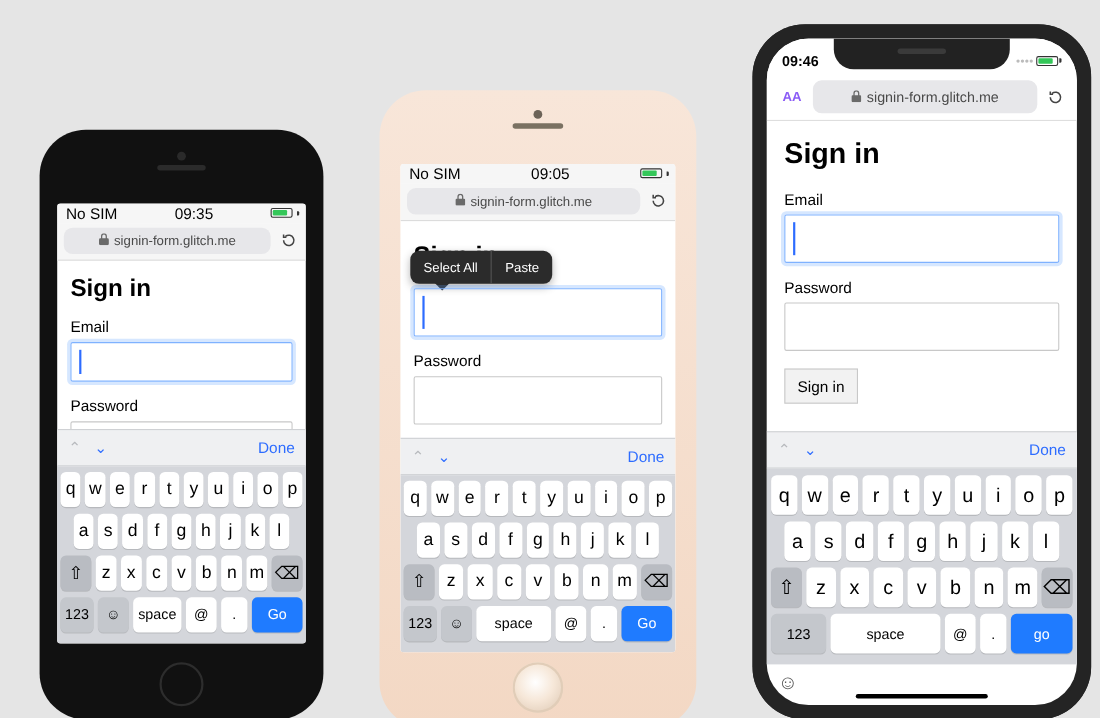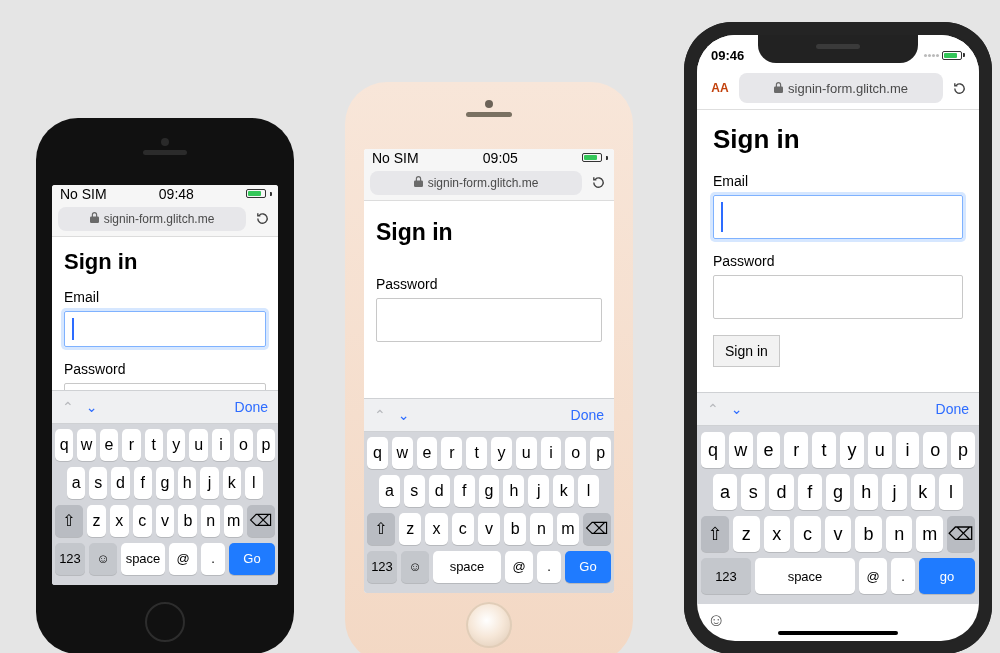--- a/index.html
+++ b/index.html
@@ -72,21 +72,21 @@
   .batt-tip{ width:2px;height:4px;background:#333;margin-left:1px;border-radius:0 1px 1px 0;}
   .green .batt-fill{background:#34c759;}
   .dots4{display:flex;gap:1px;}
   .dots4 i{width:3px;height:3px;border-radius:50%;background:#bbb;display:block;}
 
   
   .urlbar-row{ display:flex;align-items:center;gap:6px;padding:4px 6px 5px;background:#f6f6f6;border-bottom:1px solid #dcdcdc;}
   .p3 .urlbar-row{padding:4px 10px 6px;background:#fff;border-bottom:1px solid #dedede;}
   .url-pill{ flex:1; height:24px;background:#e7e7ea;border-radius:8px;display:flex;align-items:center;justify-content:center;gap:5px;font-size:12px;color:#4a4a4a;}
   .p3 .url-pill{height:30px;font-size:13px;}
-  .aa-btn{font-size:12px;font-weight:600;color:#c2410c;width:26px;display:flex;justify-content:center;}
+  .aa-btn{font-size:12px;font-weight:600;color:#8b5cf6;width:26px;display:flex;justify-content:center;}
   .refresh{ width:20px; display:flex; justify-content:center; }
   .refresh svg{width:15px;height:15px;}
   .lock svg{width:9px;height:11px;}
 
   
   .page { padding:12px 12px; }
   .p3 .page{padding:10px 16px 14px;}
   h1.signin{ font-size:22px; font-weight:700; margin-bottom:14px;}
   .p2 h1.signin{font-size:23px;margin:6px 0 16px;}
   .p3 h1.signin{font-size:26px;margin:4px 0 18px;}
@@ -155,21 +155,21 @@
       <span class="camdot"></span>
       <span class="speaker"></span>
     </div>
   <div class="homebtn"></div>
   <div class="bezel">
     <div class="content-area">
       <div class="statusbar">
         <span class="stat-left">
             <span>No SIM</span>
           </span>
-        <span>09:48</span>
+        <span>09:35</span>
         <span class="stat-right battery green">
             <span class="batt-body">
               <span class="batt-fill"></span>
             </span>
             <span class="batt-tip"></span>
           </span>
       </div>
       <div class="urlbar-row">
         <div class="url-pill">
           <span class="lock"><svg viewBox="0 0 10 12">
@@ -272,20 +272,31 @@
           <span>signin-form.glitch.me</span>
         </div>
         <span class="refresh">
             <svg viewBox="0 0 16 16">
               <path fill="none" stroke="#444" stroke-width="1.5" d="M3 8a5 5 0 1 0 1.8-3.8M3 2.3V5h2.7"></path>
             </svg>
           </span>
       </div>
       <div class="page">
         <h1 class="signin">Sign in</h1>
+        <div style="position:relative;">
+          <div class="ctxmenu">
+            <span class="item">Select All</span>
+            <span class="sep"></span>
+            <span class="item">Paste</span>
+            <span class="tail"></span>
+          </div>
+          <div class="field focus tall">
+              <span class="cursor"></span>
+            </div>
+        </div>
         <div class="gap"></div>
         <span class="label">Password</span>
         <div class="field tall"></div>
       </div>
     </div>
     <div class="bottom-area">
       <div class="kbacc">
         <span class="arrows">
           <span>⌃</span>
           <span class="down">⌄</span>

